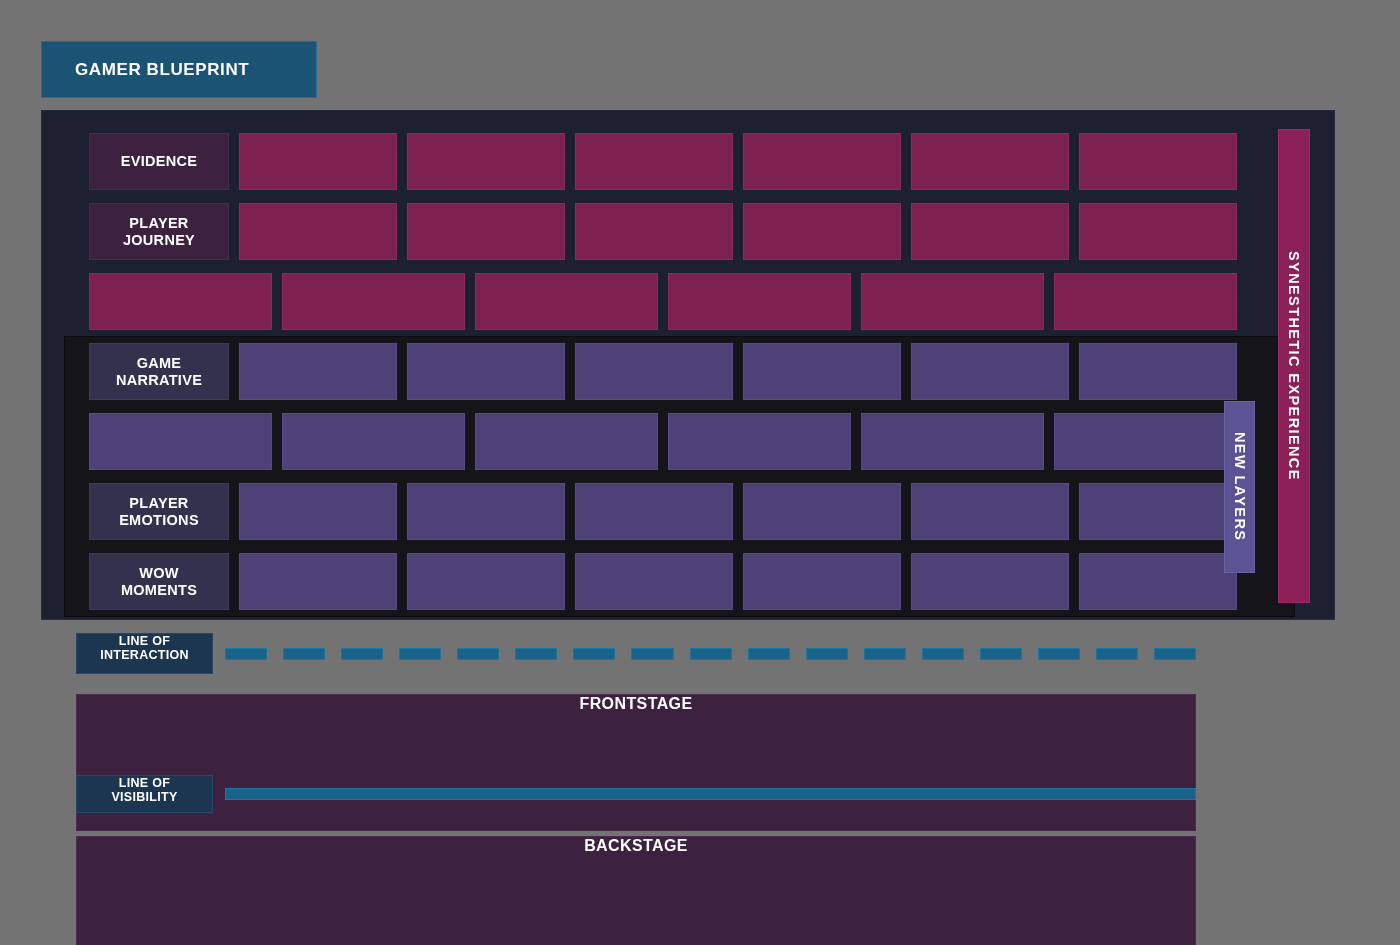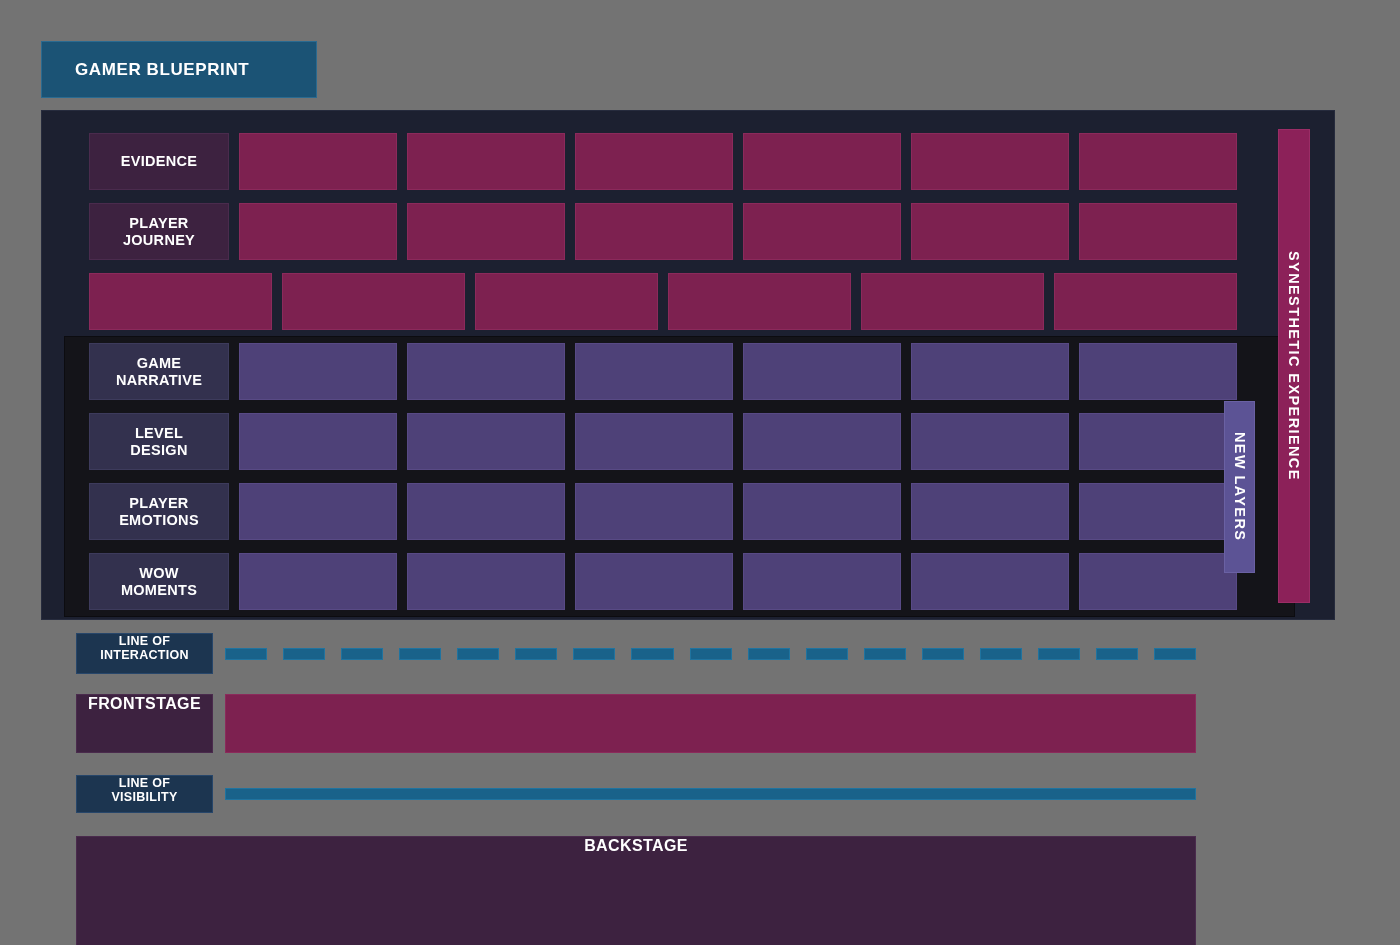--- a/index.html
+++ b/index.html
@@ -206,21 +206,21 @@
   }
   .dash-slot > i {
     display: block;
     width: 100%;
     height: 12px;
     background: #19628A;
     border: 1px solid #1f739f;
   }
 
   
-  .lane-frontstage { top: 694px; height: 59px; }
+  .lane-frontstage { top: 694px; height: 59px; flex-direction: column; }
   .lane-frontstage .lane-label {
     height: 59px;
     background: #3D2240;
     border: 1px solid #4a2b4d;
     font-size: 16px;
     font-weight: bold;
     letter-spacing: 0.4px;
   }
   .bar-magenta {
     width: 100%;
@@ -314,24 +314,20 @@
           <div class="row-cells">
             <div class="cell"></div>
             <div class="cell"></div>
             <div class="cell"></div>
             <div class="cell"></div>
             <div class="cell"></div>
             <div class="cell"></div>
           </div>
         </div>
         <div class="grid-row band-purple" style="top: 280px;">
-          <div class="row-label">
-            <span>LEVEL</span>
-            <span>DESIGN</span>
-          </div>
           <div class="row-cells">
             <div class="cell"></div>
             <div class="cell"></div>
             <div class="cell"></div>
             <div class="cell"></div>
             <div class="cell"></div>
             <div class="cell"></div>
           </div>
         </div>
         <div class="grid-row band-purple" style="top: 350px;">

